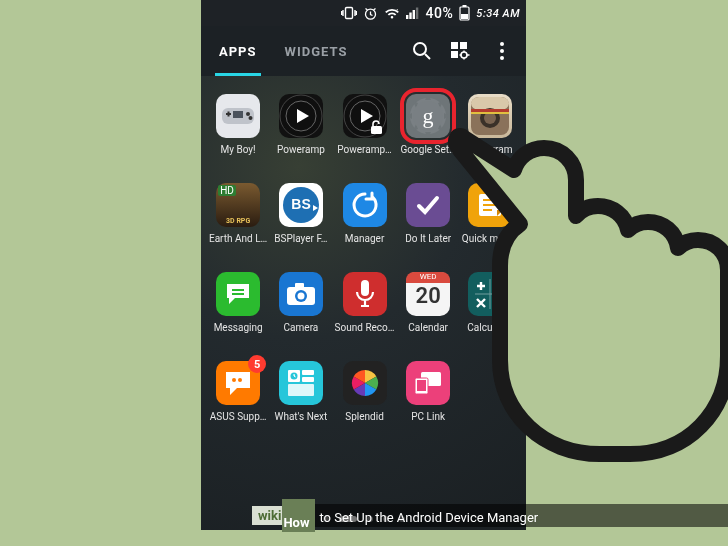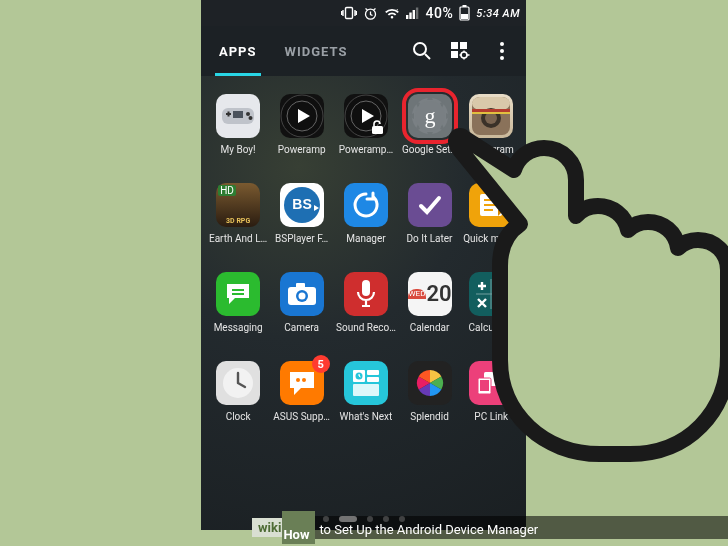--- a/index.html
+++ b/index.html
@@ -156,21 +156,21 @@
     color: #4d6b34;
     opacity: 0.6;
     transform: rotate(-14deg);
     letter-spacing: -6px;
     font-family: Georgia, 'Times New Roman', serif;
   }
   
   .caption {
     position: absolute;
     left: 252px;
-    bottom: 8px;
+    bottom: 20px;
     right: 0;
     height: 22px;
     display: flex;
     align-items: center;
     font-size: 13px;
     margin-top: 16px;
   }
   .caption .brand-wiki { color: #4d6b34; font-weight: 700; background: #d9dfd2; padding: 2px 1px 2px 6px; }
   .caption .brand-how { color: #fff; font-weight: 700; background: #6a7f56; padding: 16px 6px 2px 1px; }
   .caption .title { background: rgba(0,0,0,0.55); color: #fff; padding: 6px 10px 2px 4px; flex: 1; }
@@ -431,50 +431,41 @@
     <div class="app">
       <div class="icon ic-rec">
         <svg width="20" height="30" viewBox="0 0 20 30">
             <rect x="6" y="1" width="8" height="16" rx="4" fill="#fff"></rect>
             <path d="M2 13a8 8 0 0016 0M10 21v6M6 27h8" fill="none" stroke="#fff" stroke-width="2.2"></path>
           </svg>
       </div>
       <div class="label">Sound Reco…</div>
     </div>
     <div class="app">
-      <div class="icon ic-cal" style="flex-direction:row;justify-content:flex-start;">
+      <div class="icon ic-cal" style="flex-direction:column;justify-content:flex-start;">
         <div style="background:#d94a3e;color:#fff;font-size:8px;width:100%;text-align:center;border-radius:8px 8px 0 0;padding:1px 0;">WED</div>
         <div style="font-size:22px;font-weight:600;color:#333;line-height:1.2;">20</div>
       </div>
       <div class="label">Calendar</div>
     </div>
     <div class="app">
       <div class="icon ic-calc">
         <svg width="30" height="30" viewBox="0 0 30 30">
             <g stroke="#fff" stroke-width="2.4" fill="none">
               <path d="M6 3v8M2 7h8"></path>
               <path d="M20 7h8"></path>
               <path d="M2 20l8 8M10 20l-8 8"></path>
               <path d="M20 22h8M20 26h8"></path>
             </g>
             <path d="M15 0v30M0 15h30" stroke="#fff" stroke-width="1" opacity="0.4"></path>
           </svg>
       </div>
       <div class="label">Calculator</div>
     </div>
 
-    <div class="app">
-      <div class="icon ic-clock">
-        <svg width="36" height="36" viewBox="0 0 36 36">
-            <circle cx="18" cy="18" r="15" fill="#f2f2f2"></circle>
-            <path d="M18 18V8M18 18l7 4" stroke="#555" stroke-width="2.4" stroke-linecap="round"></path>
-          </svg>
-      </div>
-      <div class="label">Clock</div>
-    </div>
     <div class="app">
       <div class="icon ic-asus">
         <svg width="30" height="28" viewBox="0 0 30 28">
             <path d="M3 3h24v16H14l-7 7v-7H3z" fill="#fff"></path>
             <circle cx="11" cy="11" r="2" fill="#ff7a00"></circle>
             <circle cx="17" cy="11" r="2" fill="#ff7a00"></circle>
           </svg>
         <span class="badge">5</span>
       </div>
       <div class="label">ASUS Supp…</div>

